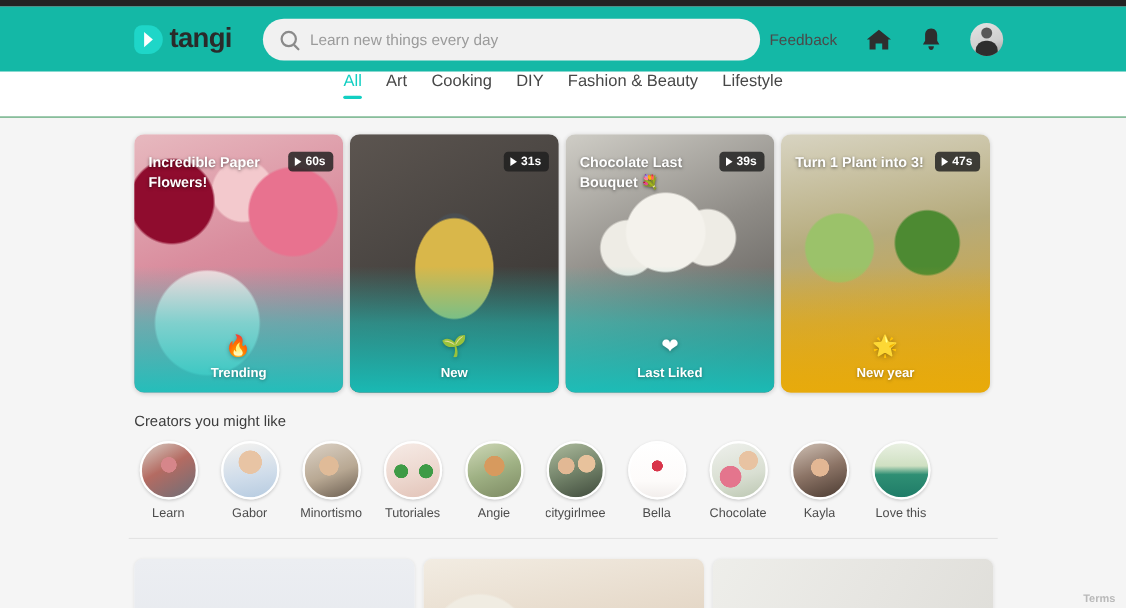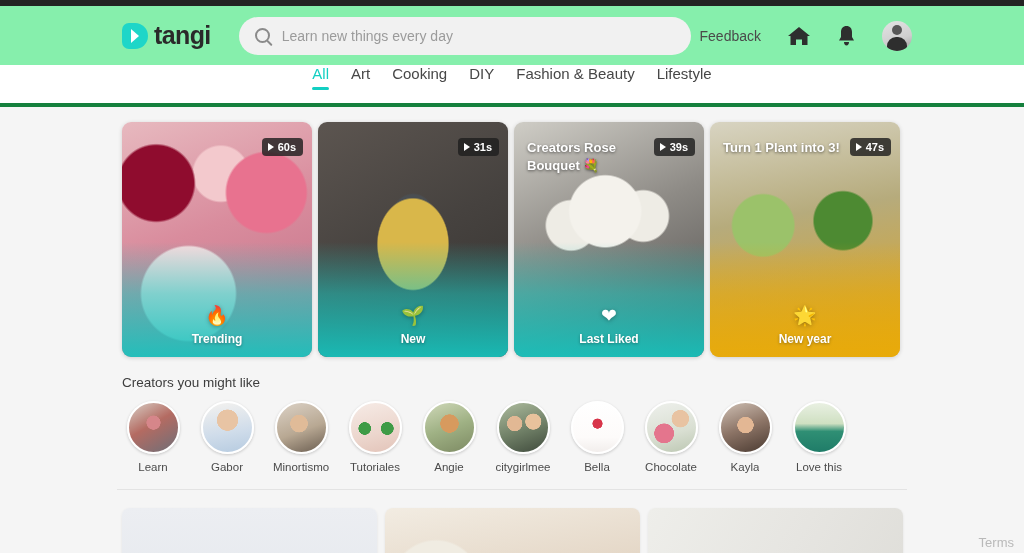--- a/index.html
+++ b/index.html
@@ -9,21 +9,21 @@
     font-family: "Liberation Sans", sans-serif;
     background: #f5f5f5;
   }
   #browser-edge {
     height: 6px; width: 100%;
     background: #232323;
   }
   
   #header {
     height: 59px; width: 100%;
-    background: #86efac;
+    background: #14b8a6;
     display: flex; align-items: center;
     position: relative;
   }
   #logo {
     display: flex; align-items: center;
     margin-left: 122px;
     gap: 6px;
     cursor: pointer;
   }
   .logo-mark {
@@ -106,21 +106,21 @@
     position: absolute; left: 10px; top: 4px;
     width: 10px; height: 10px;
     background: #575757; border-radius: 50%;
     z-index: 2;
   }
   
   #tabs {
     height: 42px; background: #ffffff;
     display: flex; justify-content: center;
     align-items: flex-start; gap: 22px;
-    border-bottom: 4px solid #15803d;
+    border-bottom: 1px solid #15803d;
   }
   .tab {
     font-size: 15px; color: #474747;
     cursor: pointer; padding-bottom: 8px;
     position: relative;
   }
   .tab.active { color: #12cfc2; font-weight: 500; }
   .tab.active::after {
     content: "";
     position: absolute; left: 0; right: 0; bottom: 0;
@@ -270,21 +270,21 @@
       radial-gradient(circle at 20% 55%, #f0ece2 0 20%, transparent 21%),
       linear-gradient(170deg,#f2ece2 0%,#e3d5c4 55%,#d8c6ad 100%);
   }
   .bg-bot3 {
     background:
       radial-gradient(circle at 60% 96%, #f2f0ec 0 16%, transparent 17%),
       linear-gradient(120deg,#eeeeea 0%,#e6e5e1 50%,#dddcd7 100%);
   }
   #terms-link {
     position: absolute; right: 10px; bottom: 3px;
-    font-size: 13px; color: #b9b9b9; cursor: pointer;
+    font-size: 10px; color: #b9b9b9; cursor: pointer; font-weight: bold;
   }
 </style>
 </head>
 <body>
 
 <div id="browser-edge"></div>
 
 <div id="header">
 
   <div id="logo">
@@ -325,20 +325,21 @@
   <span class="tab">Fashion &amp; Beauty</span>
   <span class="tab">Lifestyle</span>
 </div>
 
 <div id="main">
 
   <div id="featured-row">
 
     <div class="feat-card">
       <div class="feat-bg bg-flowers"></div>
+      <div class="feat-title">Incredible Paper Flowers!</div>
       <div class="dur-badge">
         <span class="play-tri"></span>
         <span>60s</span>
       </div>
       <div class="feat-overlay teal">
         <span class="feat-icon">🔥</span>
         <span class="feat-label">Trending</span>
       </div>
     </div>
 
@@ -349,21 +350,21 @@
         <span>31s</span>
       </div>
       <div class="feat-overlay teal">
         <span class="feat-icon">🌱</span>
         <span class="feat-label">New</span>
       </div>
     </div>
 
     <div class="feat-card">
       <div class="feat-bg bg-bouquet"></div>
-      <div class="feat-title">Creators Rose Bouquet 💐</div>
+      <div class="feat-title">Chocolate Last Bouquet 💐</div>
       <div class="dur-badge">
         <span class="play-tri"></span>
         <span>39s</span>
       </div>
       <div class="feat-overlay teal">
         <span class="feat-icon">❤</span>
         <span class="feat-label">Last Liked</span>
       </div>
     </div>
 

